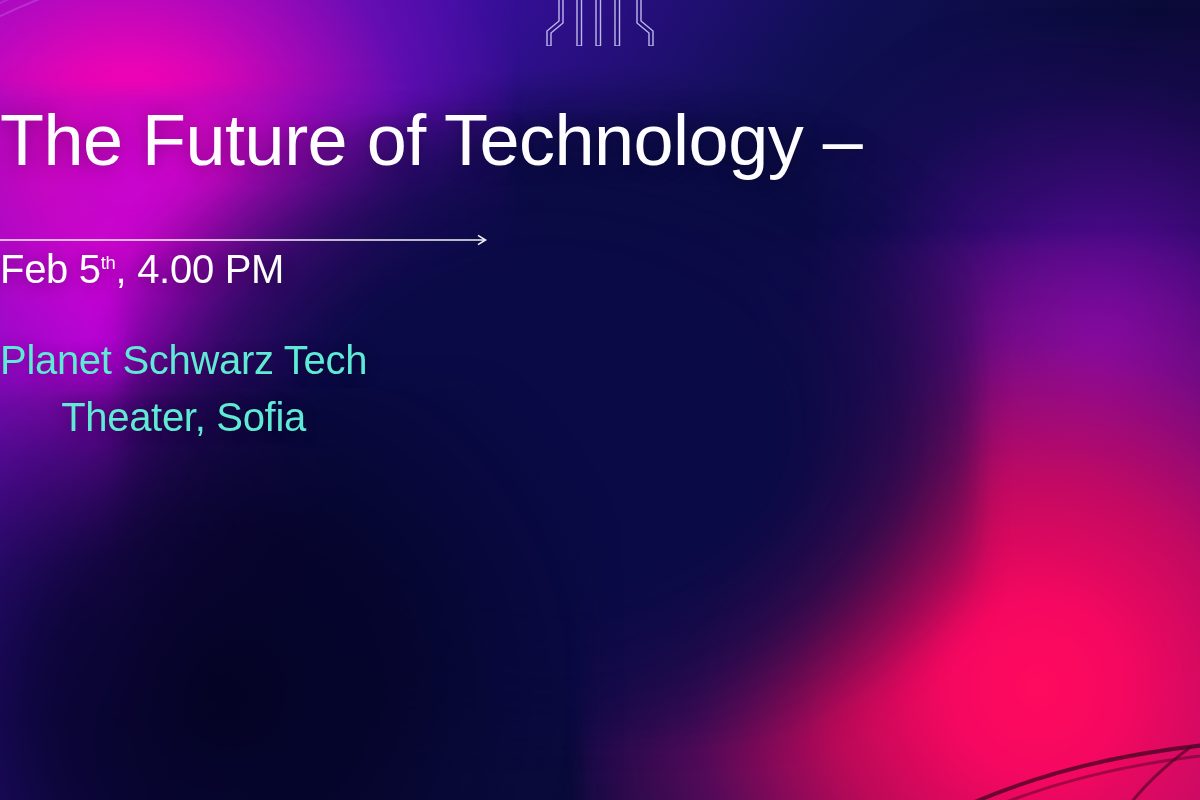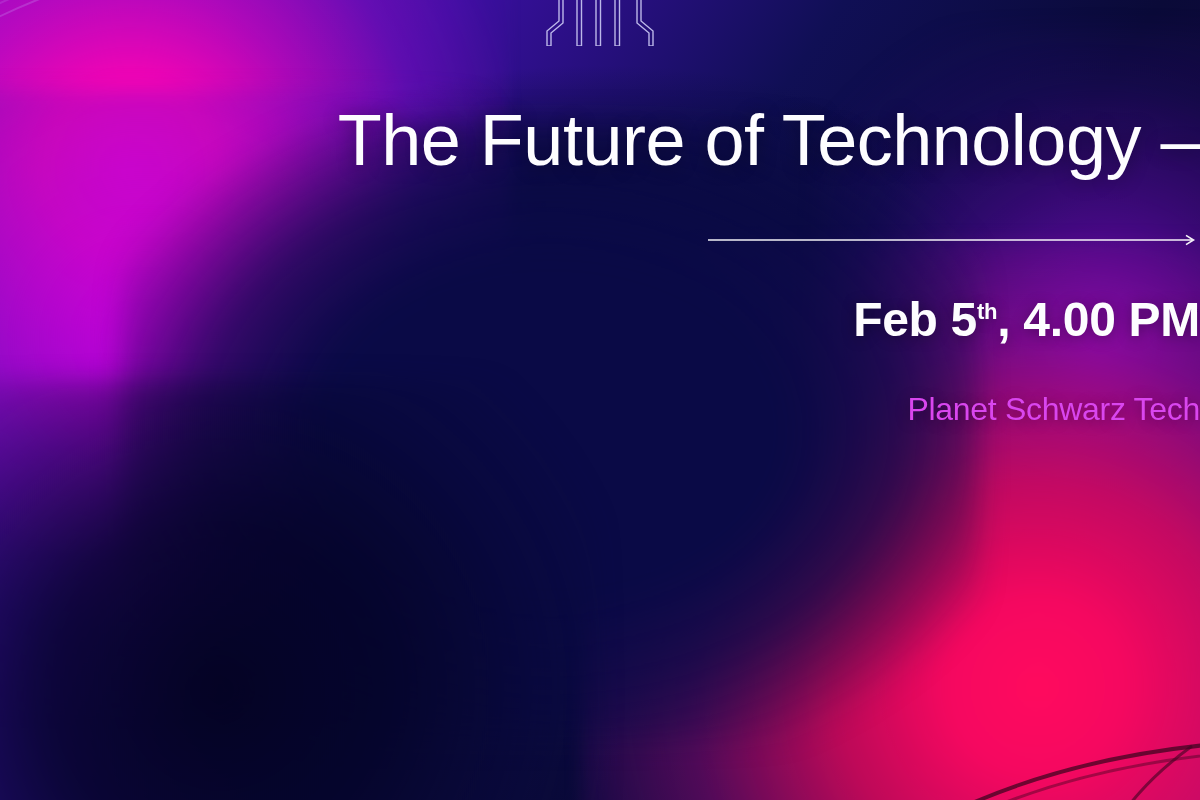--- a/index.html
+++ b/index.html
@@ -72,59 +72,58 @@
   .circuit{
     position:absolute;
     left:50%; top:0;
     transform:translateX(-50%);
     width:126px; height:46px;
   }
   
   .content{
     position:absolute; inset:0;
     display:flex; flex-direction:column;
-    align-items:flex-end;
+    align-items:flex-start;
     text-align:center;
     color:#fff;
   }
   .title{
     margin-top:86px;
     font-size:72px;
     line-height:1.52;
     font-weight:400;
     letter-spacing:-0.5px;
     color:#fdfdff;
     text-shadow:0 2px 18px rgba(0,0,0,0.35);
   }
   .title .tline{ display:block; white-space:nowrap; }
 
   .divider{
     margin-top:38px;
     width:492px; height:14px;
   }
   .datetime{
-    margin-top:45px;
-    font-size:48px;
-    font-weight:700;
+    font-size:40px;
+    font-weight:400;
     letter-spacing:-0.3px;
     color:#fdfdff;
     text-shadow:0 2px 14px rgba(0,0,0,0.35);
   }
   .datetime sup{
     font-size:0.46em;
     vertical-align:super;
     line-height:0;
   }
   .venue{
     margin-top:40px;
-    font-size:32px;
+    font-size:40px;
     line-height:1.42;
     font-weight:400;
     letter-spacing:-0.3px;
-    color:#d946ef;
+    color:#5eead4;
     text-shadow:0 2px 14px rgba(0,0,0,0.35);
   }
   .venue .vline{ display:block; white-space:nowrap; }
 </style>
 </head>
 <body>
 
 <div class="poster">
 
   <div class="bg-base"></div>
@@ -169,16 +168,17 @@
       <path d="M0 7 L484 7" stroke="#ffffff" stroke-opacity="0.95" stroke-width="1.6"></path>
       <path d="M478 2.4 L485.5 7 L478 11.6" stroke="#ffffff" stroke-opacity="0.95" stroke-width="1.6" fill="none"></path>
     </svg>
 
     <div class="datetime">
       <span>Feb 5</span><sup>th</sup><span>, 4.00 PM</span>
     </div>
 
     <div class="venue">
       <span class="vline">Planet Schwarz Tech</span>
+      <span class="vline">Theater, Sofia</span>
     </div>
 
   </div>
 </div>
 
 </body></html>

